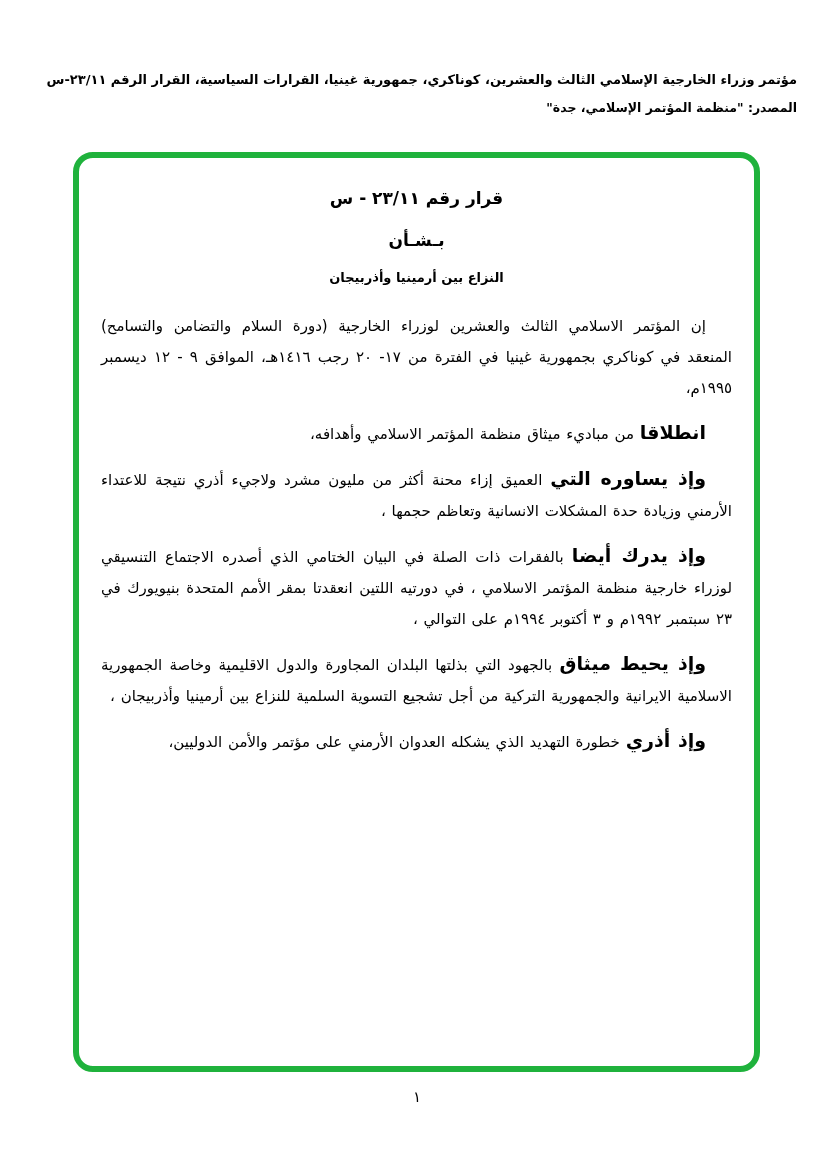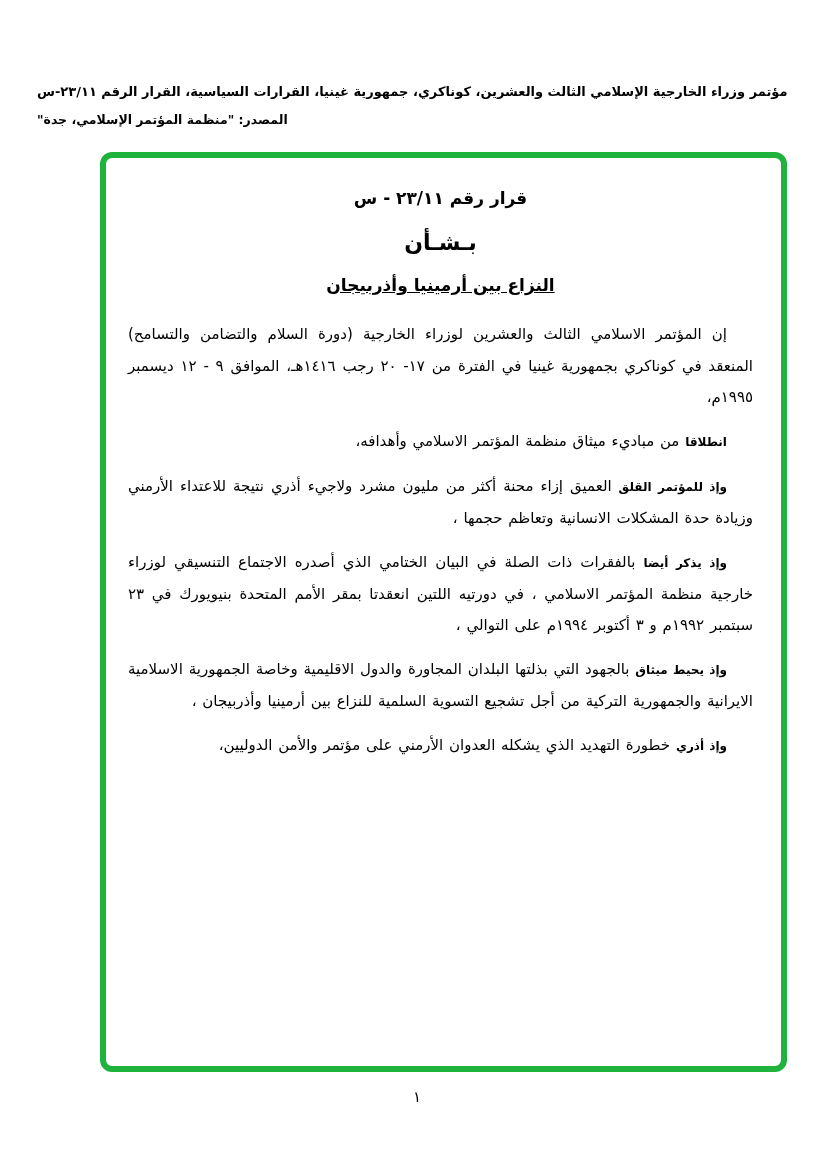--- a/index.html
+++ b/index.html
@@ -12,65 +12,64 @@
     overflow: hidden;
   }
   .page {
     position: relative;
     width: 834px; height: 1172px;
     background: #ffffff;
     direction: rtl;
   }
   .doc-header {
     position: absolute;
-    top: 82px; left: 37px;
+    top: 70px; left: 37px;
     width: 760px;
-    text-align: left;
+    text-align: right;
     direction: rtl;
   }
   .doc-header .line1 {
     font-size: 13px;
     font-weight: bold;
     line-height: 20px;
   }
   .doc-header .line2 {
     font-size: 12.5px;
     font-weight: bold;
     line-height: 20px;
     margin-top: 8px;
   }
   .green-box {
     position: absolute;
     top: 152px; left: 73px;
     width: 687px; height: 920px;
     border: 6px solid #1fb23c;
-    border-radius: 12px;
+    border-radius: 20px;
     background: #ffffff;
-    padding: 30px 28px 0 22px;
+    padding: 30px 22px 0 22px;
     direction: rtl;
     overflow: hidden;
-    margin-left: 27px;
   }
   .title-block { text-align: center; }
   .title-line1 { font-size: 17px; font-weight: bold; }
-  .title-line2 { font-size: 22px; font-weight: bold; margin-top: 22px; }
-  .title-line3 { font-size: 17px; font-weight: bold; margin-top: 20px; letter-spacing: 0.5px; text-decoration: underline; }
+  .title-line2 { font-size: 17px; font-weight: bold; margin-top: 22px; }
+  .title-line3 { font-size: 13px; font-weight: bold; margin-top: 20px; letter-spacing: 0.5px; }
   .doc-body { margin-top: 24px; }
   .para {
     direction: rtl;
     text-align: justify;
     font-size: 15px;
     line-height: 31px;
     text-indent: 26px;
     margin-bottom: 13px;
     word-spacing: 1px;
   }
   .para .lead {
     font-weight: bold;
-    font-size: 12px;
+    font-size: 19px;
   }
   .page-number {
     position: absolute;
     top: 1088px; left: 0;
     width: 100%;
     text-align: center;
     font-size: 15px;
     direction: rtl;
   }
 </style>
@@ -99,27 +98,27 @@
         <span>إن المؤتمر الاسلامي الثالث والعشرين لوزراء الخارجية (دورة السلام والتضامن والتسامح) المنعقد في كوناكري بجمهورية غينيا في الفترة من ١٧- ٢٠ رجب ١٤١٦هـ، الموافق ٩ - ١٢ ديسمبر ١٩٩٥م،</span>
       </p>
 
       <p class="para">
         <span class="lead">انطلاقا</span>
         <span>من مباديء ميثاق منظمة المؤتمر الاسلامي وأهدافه،</span>
       </p>
 
 
       <p class="para">
-        <span class="lead">وإذ للمؤتمر القلق</span>
+        <span class="lead">وإذ يساوره التي</span>
         <span>العميق إزاء محنة أكثر من مليون مشرد ولاجيء أذري نتيجة للاعتداء الأرمني وزيادة حدة المشكلات الانسانية وتعاظم حجمها ،</span>
       </p>
 
 
       <p class="para">
-        <span class="lead">وإذ يذكر أيضا</span>
+        <span class="lead">وإذ يدرك أيضا</span>
         <span>بالفقرات ذات الصلة في البيان الختامي الذي أصدره الاجتماع التنسيقي لوزراء خارجية منظمة المؤتمر الاسلامي ، في دورتيه اللتين انعقدتا بمقر الأمم المتحدة بنيويورك في ٢٣ سبتمبر ١٩٩٢م و ٣ أكتوبر ١٩٩٤م على التوالي ،</span>
       </p>
 
       <p class="para">
         <span class="lead">وإذ يحيط ميثاق</span>
         <span>بالجهود التي بذلتها البلدان المجاورة والدول الاقليمية وخاصة الجمهورية الاسلامية الايرانية والجمهورية التركية من أجل تشجيع التسوية السلمية للنزاع بين أرمينيا وأذربيجان ،</span>
       </p>
 
       <p class="para">
         <span class="lead">وإذ أذري</span>

